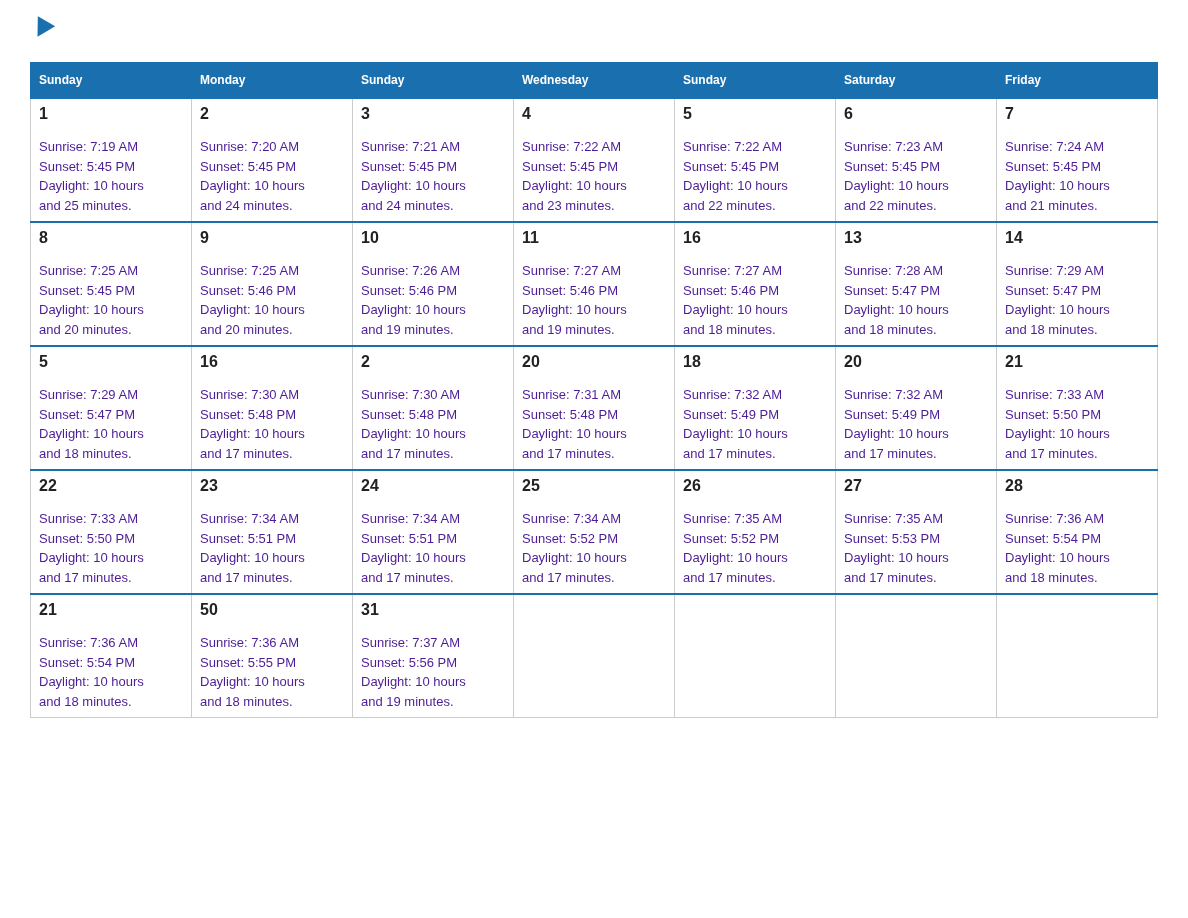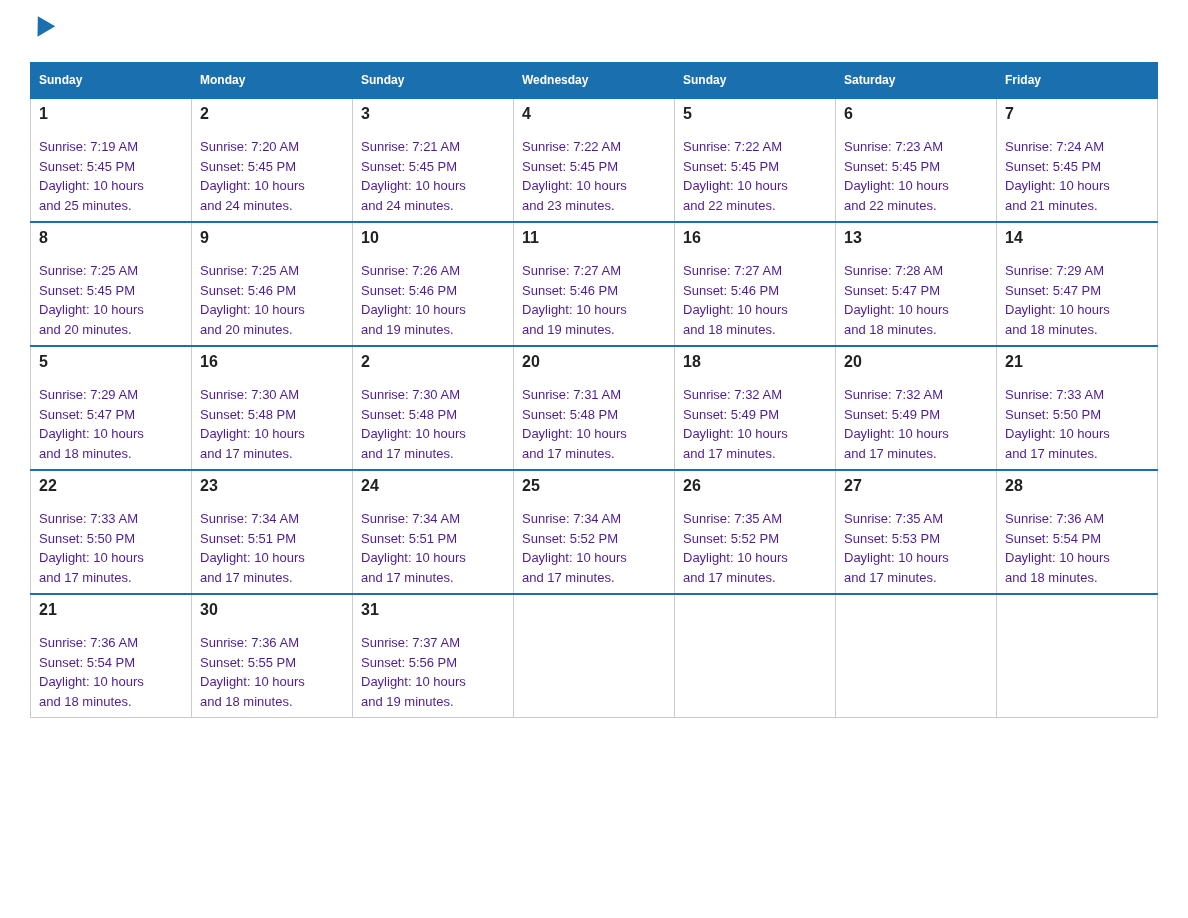--- a/index.html
+++ b/index.html
@@ -398,21 +398,21 @@
         <td>
           <span class="day-number">21</span>
         <div class="day-info">
           Sunrise: 7:36 AM<br>
           Sunset: 5:54 PM<br>
           Daylight: 10 hours<br>
           and 18 minutes.
         </div>
         </td>
         <td>
-          <span class="day-number">30</span>
+          <span class="day-number">50</span>
         <div class="day-info">
           Sunrise: 7:36 AM<br>
           Sunset: 5:55 PM<br>
           Daylight: 10 hours<br>
           and 18 minutes.
         </div>
         </td>
         <td>
           <span class="day-number">31</span>
         <div class="day-info">

